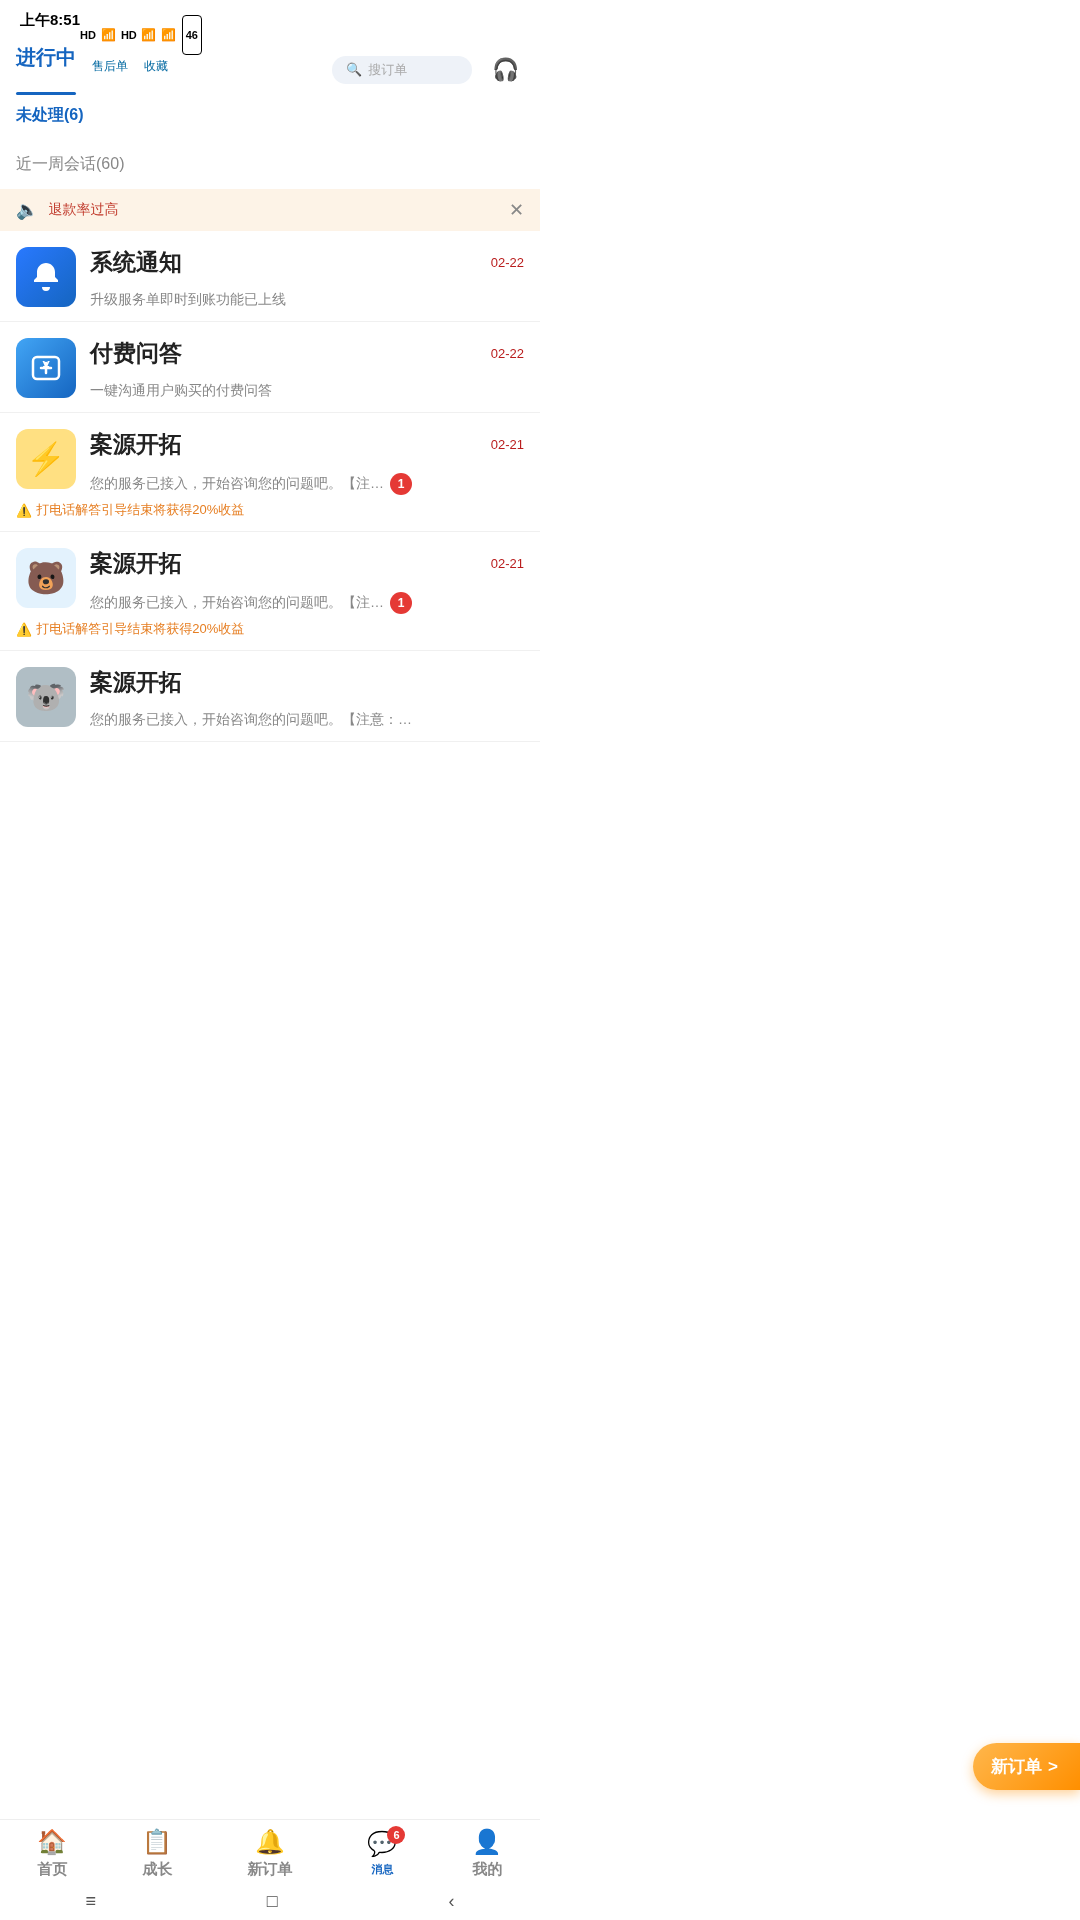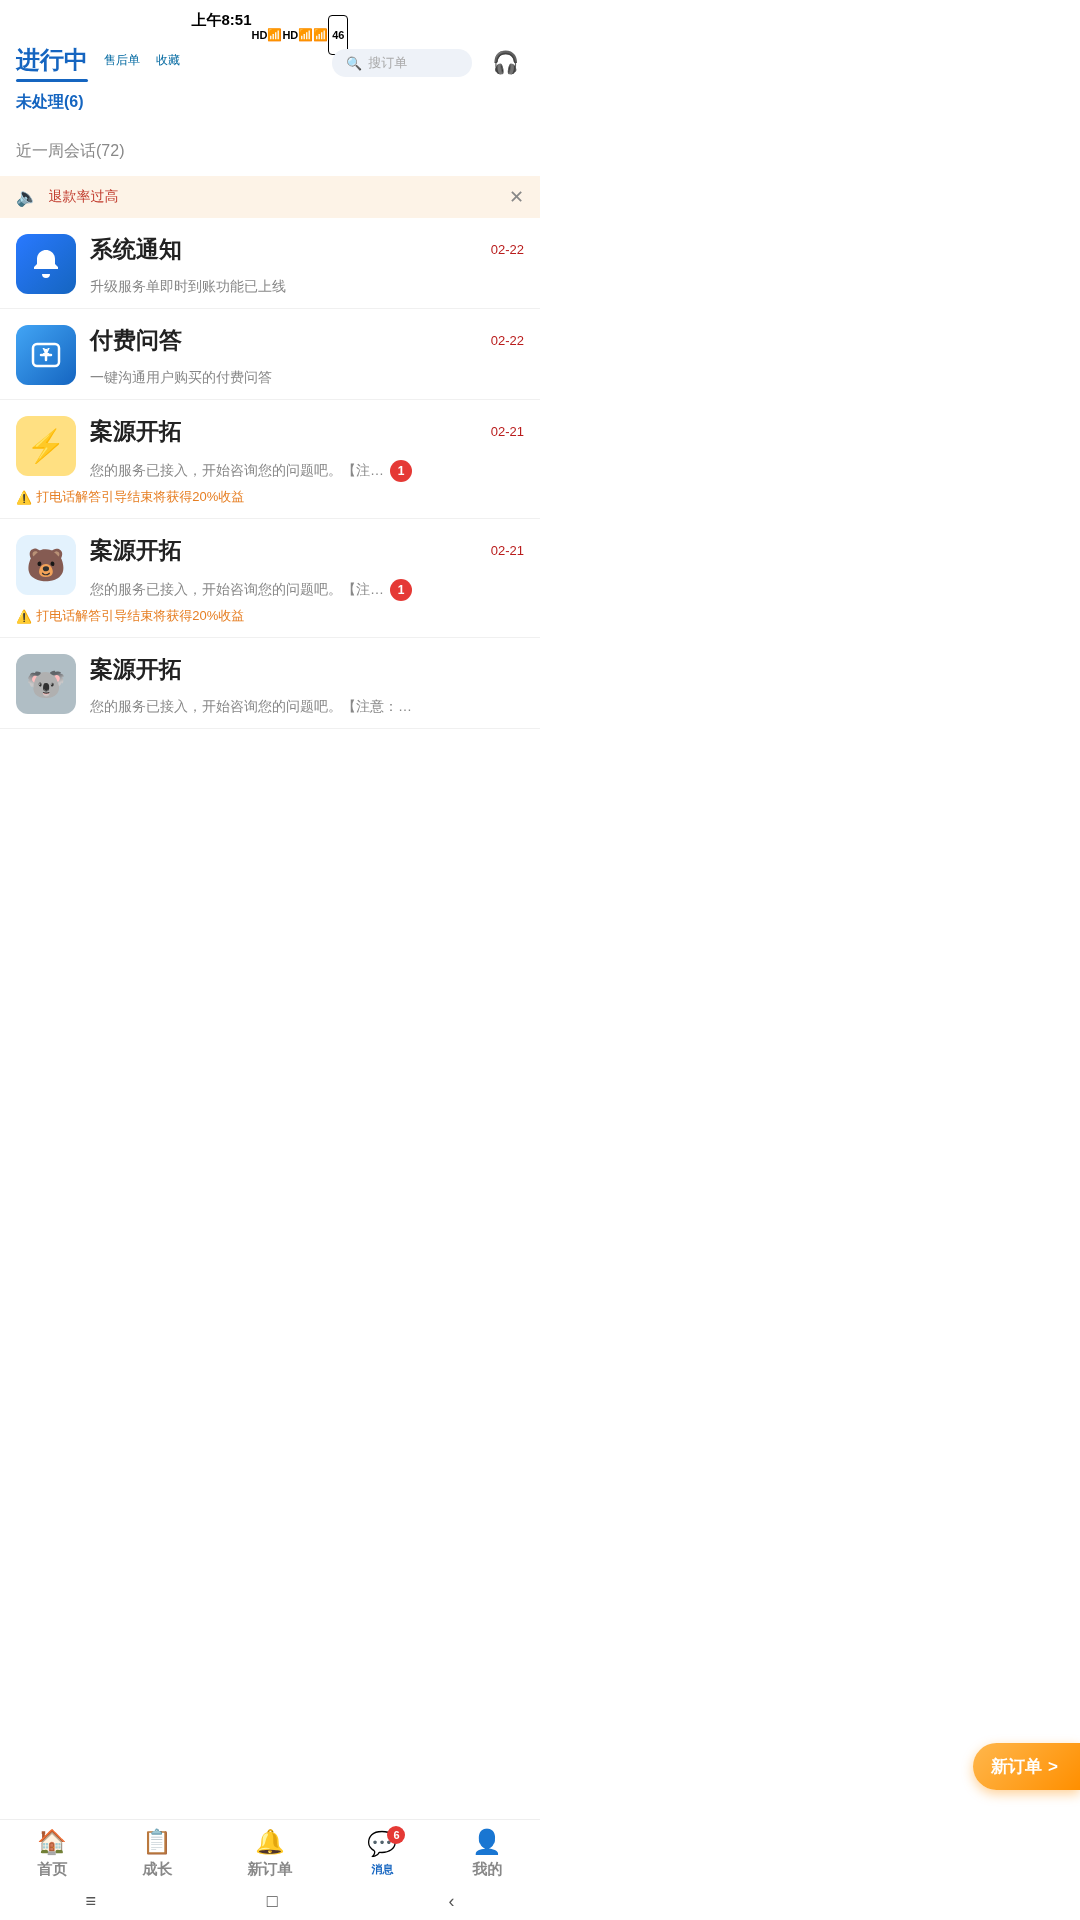--- a/index.html
+++ b/index.html
@@ -8,58 +8,59 @@
       width: 540px;
       min-height: 960px;
       font-family: -apple-system, "PingFang SC", "Microsoft YaHei", sans-serif;
       background: #fff;
       overflow-x: hidden;
     }
 
     
     .status-bar {
       display: flex;
-      justify-content: center;
+      justify-content: flex-start;
       align-items: center;
       padding: 8px 20px 4px 20px;
       height: 36px;
     }
     .status-time {
       font-size: 15px;
       font-weight: 600;
       color: #000;
     }
     .status-icons {
       display: flex;
       align-items: center;
+      gap: 5px;
       font-size: 12px;
       color: #000;
       margin-top: 29px;
     }
     .battery-box {
       border: 1.5px solid #000;
       border-radius: 4px;
       padding: 13px 3px;
       font-size: 11px;
       font-weight: 600;
     }
 
     
     .header {
       display: flex;
       align-items: center;
       padding: 8px 16px 0 16px;
       gap: 16px;
     }
     .tab-active {
-      font-size: 24px;
+      font-size: 20px;
       font-weight: 700;
       color: #1565c0;
       position: relative;
-      padding-bottom: 6px;
+      padding-bottom: 24px;
     }
     .tab-active::after {
       content: '';
       position: absolute;
       bottom: 0;
       left: 0;
       width: 100%;
       height: 3px;
       background: #1565c0;
       border-radius: 2px;
@@ -355,21 +356,21 @@
   <span class="tab-inactive">收藏</span>
   <div class="search-box">
     <span>🔍</span>
     <span>搜订单</span>
   </div>
   <div class="headset-icon">🎧</div>
 </div>
 
 <div class="sub-tabs">
   <span class="sub-tab-active">未处理(6)</span>
-  <span class="sub-tab-inactive">近一周会话(72)</span>
+  <span class="sub-tab-inactive">近一周会话(60)</span>
 </div>
 
 <div class="alert-banner">
   <span style="font-size:18px;color:#888;">🔈</span>
   <span class="alert-text">退款率过高</span>
   <span class="alert-close">✕</span>
 </div>
 
 <div>
 

